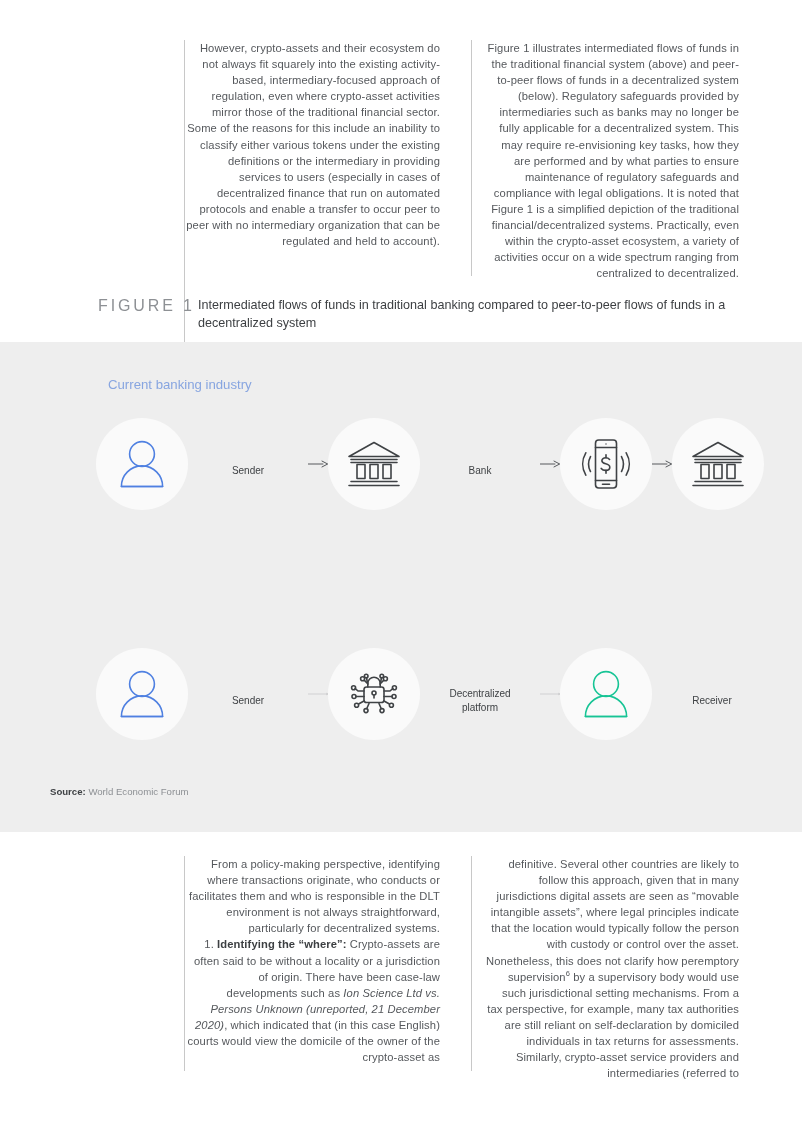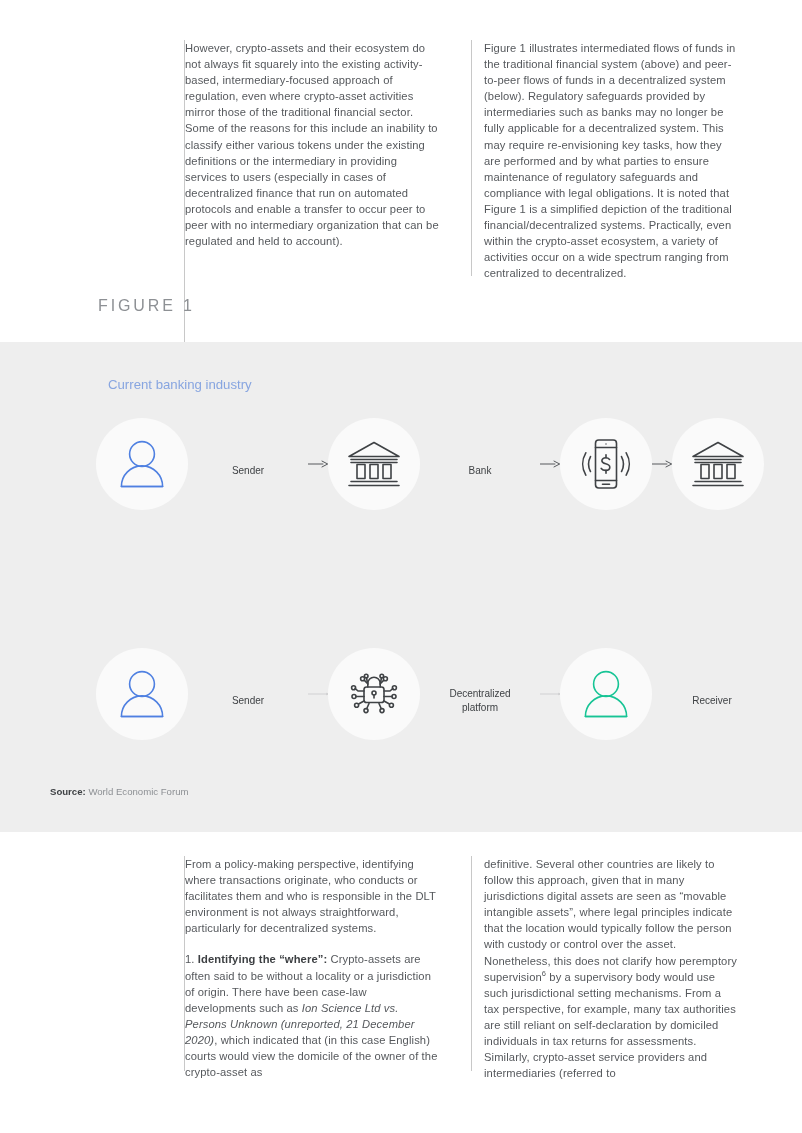--- a/index.html
+++ b/index.html
@@ -28,35 +28,36 @@
   }
   .text-block.top  { left: 185px; top: 40px;  width: 582px; }
   .text-block.bottom { left: 185px; top: 856px; width: 582px; }
 
   .col {
     width: 277px;
     font-size: 11.2px;
     line-height: 16.1px;
     color: #55585c;
     letter-spacing: 0.01em;
+    text-align: right;
   }
   .col.left  { padding-right: 22px; }
   .col.right { padding-left: 22px; }
 
   .divider-v {
     position: absolute;
     width: 1px;
     background: #c8c8c8;
   }
   .divider-v.top    { left: 184px; top: 40px;  height: 302px; }
   .divider-v.mid    { left: 471px; top: 40px;  height: 236px; }
   .divider-v.bottom-outer { left: 184px; top: 856px; height: 215px; }
   .divider-v.bottom-inner { left: 471px; top: 856px; height: 215px; }
 
-  .para + .para { margin-top: 15px; }
+  .para + .para { }
   .b  { font-weight: bold; color: #3c3f42; }
   .it { font-style: italic; }
   sup { font-size: 7.5px; vertical-align: super; line-height: 0; }
 
   
   .figure-caption {
     position: absolute;
     left: 98px;
     top: 296px;
     width: 670px;
@@ -179,20 +180,21 @@
     <div class="col left">
       <p class="para">However, crypto-assets and their ecosystem do not always fit squarely into the existing activity-based, intermediary-focused approach of regulation, even where crypto-asset activities mirror those of the traditional financial sector. Some of the reasons for this include an inability to classify either various tokens under the existing definitions or the intermediary in providing services to users (especially in cases of decentralized finance that run on automated protocols and enable a transfer to occur peer to peer with no intermediary organization that can be regulated and held to account).</p>
     </div>
     <div class="col right">
       <p class="para">Figure 1 illustrates intermediated flows of funds in the traditional financial system (above) and peer-to-peer flows of funds in a decentralized system (below). Regulatory safeguards provided by intermediaries such as banks may no longer be fully applicable for a decentralized system. This may require re-envisioning key tasks, how they are performed and by what parties to ensure maintenance of regulatory safeguards and compliance with legal obligations. It is noted that Figure 1 is a simplified depiction of the traditional financial/decentralized systems. Practically, even within the crypto-asset ecosystem, a variety of activities occur on a wide spectrum ranging from centralized to decentralized.</p>
     </div>
   </div>
 
   <div class="figure-caption">
     <div class="fig-label">FIGURE 1</div>
+    <div class="fig-title">Intermediated flows of funds in traditional banking compared to peer-to-peer flows of funds in a decentralized system</div>
   </div>
 
   <div class="figure-band"></div>
 
   <div class="section-heading one">Current banking industry</div>
 
 
   <div class="flow-row row1" id="row1">
       <div class="node">
         <div class="bubble">

